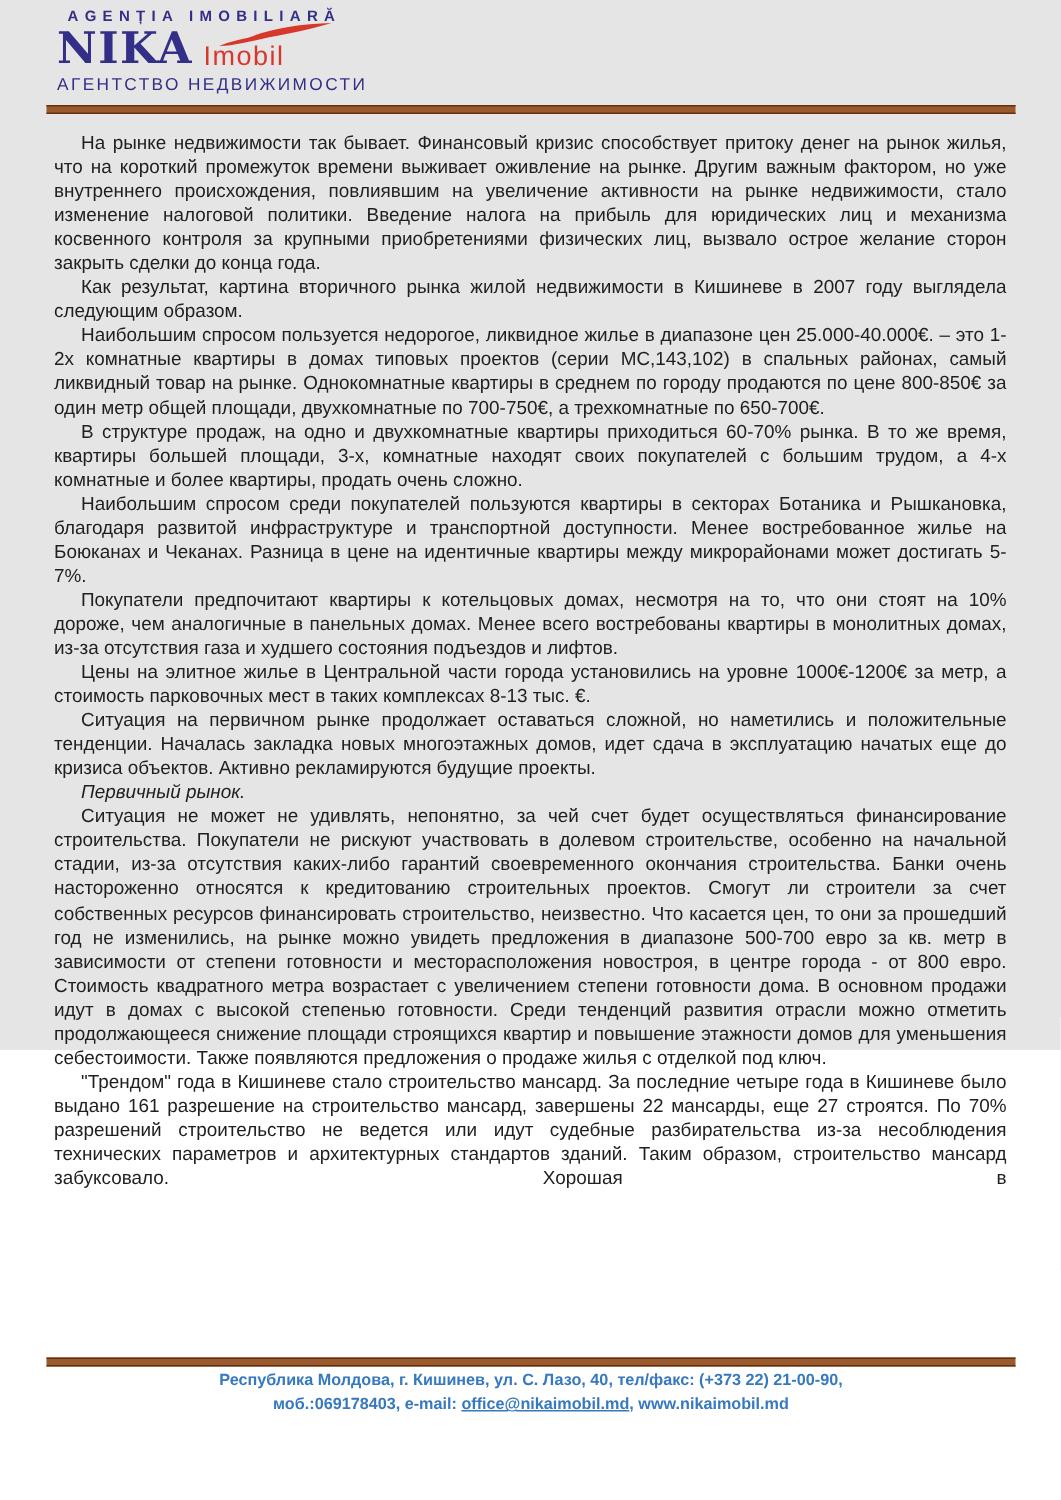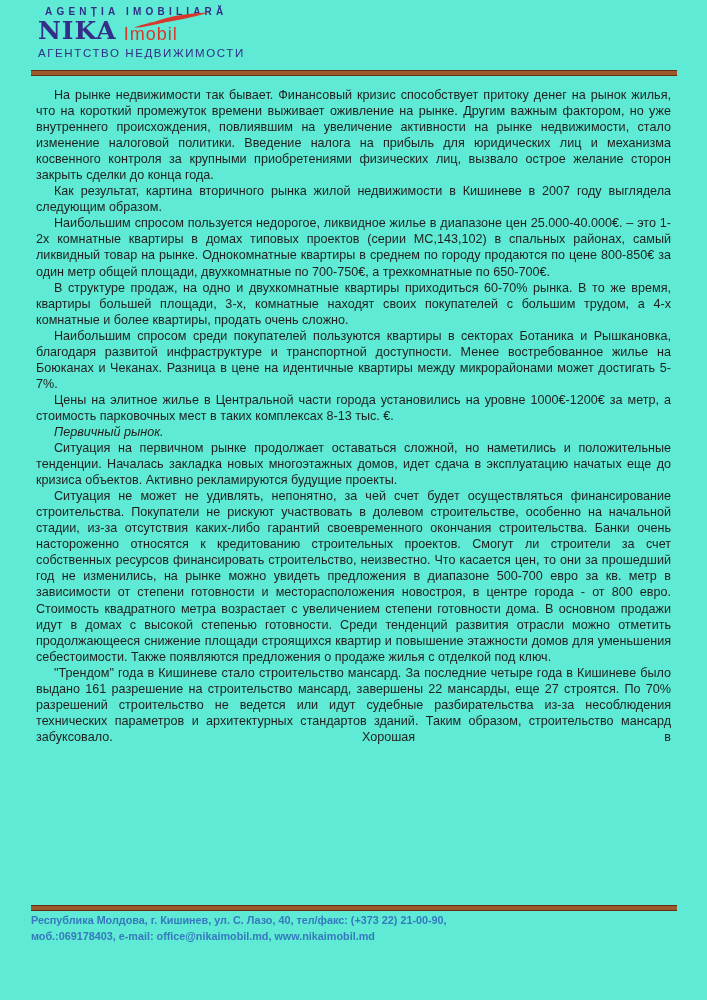--- a/index.html
+++ b/index.html
@@ -2,33 +2,33 @@
 <html lang="ru"><head>
 <meta charset="utf-8">
 <style>
   * { margin: 0; padding: 0; box-sizing: border-box; }
   html, body { background: #ffffff; }
   body {
     width: 707px; height: 1000px;
     position: relative; overflow: hidden;
     font-family: "Liberation Sans", sans-serif;
   }
-  .page { position: relative; width: 707px; height: 1000px; background: #5eead4; }
+  .page { position: relative; width: 707px; height: 700px; background: #e5e5e5; }
 
   
   .logo-block { position: absolute; top: 6px; left: 38px; }
   .tagline-top {
     font-size: 10px; font-weight: bold; letter-spacing: 4.2px;
     color: #332e87; margin-left: 7px; margin-bottom: 1px;
     font-family: "Liberation Sans", sans-serif;
   }
   .logo-row { display: flex; align-items: flex-end; line-height: 1; }
   .logo-nika {
     font-family: "DejaVu Serif", serif; font-weight: bold;
-    font-size: 25px; color: #332e87; letter-spacing: 1px;
+    font-size: 29px; color: #332e87; letter-spacing: 1px;
   }
   .imobil-wrap { position: relative; margin-left: 7px; }
   .roof-swoosh { position: absolute; top: -13px; left: 10px; width: 76px; height: 16px; }
   .logo-imobil {
     font-family: "Liberation Sans", sans-serif; font-weight: normal;
     font-size: 18px; color: #d8372b; letter-spacing: 1px;
   }
   .tagline-bottom {
     font-size: 11.5px; font-weight: normal; letter-spacing: 1.6px;
     color: #332e87; margin-top: 4px;
@@ -51,25 +51,25 @@
     font-family: "Liberation Sans", sans-serif;
   }
   .para { margin: 0; }
   .para.indent { text-indent: 18px; }
   .para.italic { font-style: italic; }
   .para:last-child { text-align-last: justify; }
 
   
   .doc-footer {
     position: absolute; top: 912px; left: 31px; width: 646px;
-    color: #3679be;
+    text-align: center; color: #3679be;
     font-size: 10.8px; font-weight: bold; line-height: 16px;
     font-family: "Liberation Sans", sans-serif;
   }
-  .email-link { color: #3679be; cursor: pointer; }
+  .email-link { color: #3679be; text-decoration: underline; cursor: pointer; }
 </style>
 </head>
 <body>
 
 <div class="page">
 
   <div class="logo-block">
     <div class="tagline-top">AGENȚIA IMOBILIARĂ</div>
     <div class="logo-row">
       <span class="logo-nika">NIKA</span>
@@ -84,23 +84,24 @@
     <div class="tagline-bottom">АГЕНТСТВО НЕДВИЖИМОСТИ</div>
   </div>
   <div class="rule rule-header"></div>
 
   <div class="doc-body">
       <p class="para indent">На рынке недвижимости так бывает. Финансовый кризис способствует притоку денег на рынок жилья, что на короткий промежуток времени выживает оживление на рынке. Другим важным фактором, но уже внутреннего происхождения, повлиявшим на увеличение активности на рынке недвижимости, стало изменение налоговой политики. Введение налога на прибыль для юридических лиц и механизма косвенного контроля за крупными приобретениями физических лиц, вызвало острое желание сторон закрыть сделки до конца года.</p>
       <p class="para indent">Как результат, картина вторичного рынка жилой недвижимости в Кишиневе в 2007 году выглядела следующим образом.</p>
       <p class="para indent">Наибольшим спросом пользуется недорогое, ликвидное жилье в диапазоне цен 25.000-40.000€. – это 1-2х комнатные квартиры в домах типовых проектов (серии МС,143,102) в спальных районах, самый ликвидный товар на рынке. Однокомнатные квартиры в среднем по городу продаются по цене 800-850€ за один метр общей площади, двухкомнатные по 700-750€, а трехкомнатные по 650-700€.</p>
       <p class="para indent">В структуре продаж, на одно и двухкомнатные квартиры приходиться 60-70% рынка. В то же время, квартиры большей площади, 3-х, комнатные находят своих покупателей с большим трудом, а 4-х комнатные и более квартиры, продать очень сложно.</p>
       <p class="para indent">Наибольшим спросом среди покупателей пользуются квартиры в секторах Ботаника и Рышкановка, благодаря развитой инфраструктуре и транспортной доступности. Менее востребованное жилье на Боюканах и Чеканах. Разница в цене на идентичные квартиры между микрорайонами может достигать 5-7%.</p>
+      <p class="para indent">Покупатели предпочитают квартиры к котельцовых домах, несмотря на то, что они стоят на 10% дороже, чем аналогичные в панельных домах. Менее всего востребованы квартиры в монолитных домах, из-за отсутствия газа и худшего состояния подъездов и лифтов.</p>
       <p class="para indent">Цены на элитное жилье в Центральной части города установились на уровне 1000€-1200€ за метр, а стоимость парковочных мест в таких комплексах 8-13 тыс. €.</p>
+      <p class="para indent">Ситуация на первичном рынке продолжает оставаться сложной, но наметились и положительные тенденции. Началась закладка новых многоэтажных домов, идет сдача в эксплуатацию начатых еще до кризиса объектов. Активно рекламируются будущие проекты.</p>
       <p class="para indent italic">Первичный рынок.</p>
-      <p class="para indent">Ситуация на первичном рынке продолжает оставаться сложной, но наметились и положительные тенденции. Началась закладка новых многоэтажных домов, идет сдача в эксплуатацию начатых еще до кризиса объектов. Активно рекламируются будущие проекты.</p>
       <p class="para indent">Ситуация не может не удивлять, непонятно, за чей счет будет осуществляться финансирование строительства. Покупатели не рискуют участвовать в долевом строительстве, особенно на начальной стадии, из-за отсутствия каких-либо гарантий своевременного окончания строительства. Банки очень настороженно относятся к кредитованию строительных проектов. Смогут ли строители за счет собственных ресурсов финансировать строительство, неизвестно. Что касается цен, то они за прошедший год не изменились, на рынке можно увидеть предложения в диапазоне 500-700 евро за кв. метр в зависимости от степени готовности и месторасположения новостроя, в центре города - от 800 евро. Стоимость квадратного метра возрастает с увеличением степени готовности дома. В основном продажи идут в домах с высокой степенью готовности. Среди тенденций развития отрасли можно отметить продолжающееся снижение площади строящихся квартир и повышение этажности домов для уменьшения себестоимости. Также появляются предложения о продаже жилья с отделкой под ключ.</p>
       <p class="para indent">"Трендом" года в Кишиневе стало строительство мансард. За последние четыре года в Кишиневе было выдано 161 разрешение на строительство мансард, завершены 22 мансарды, еще 27 строятся. По 70% разрешений строительство не ведется или идут судебные разбирательства из-за несоблюдения технических параметров и архитектурных стандартов зданий. Таким образом, строительство мансард забуксовало. Хорошая в</p>
     </div>
 
   <div class="rule rule-footer"></div>
   <div class="doc-footer">
     <div>Республика Молдова, г. Кишинев, ул. С. Лазо, 40, тел/факс: (+373 22) 21-00-90,</div>
     <div><span>моб.:069178403, e-mail: </span><a class="email-link">office@nikaimobil.md</a><span>, www.nikaimobil.md</span></div>
   </div>
 

